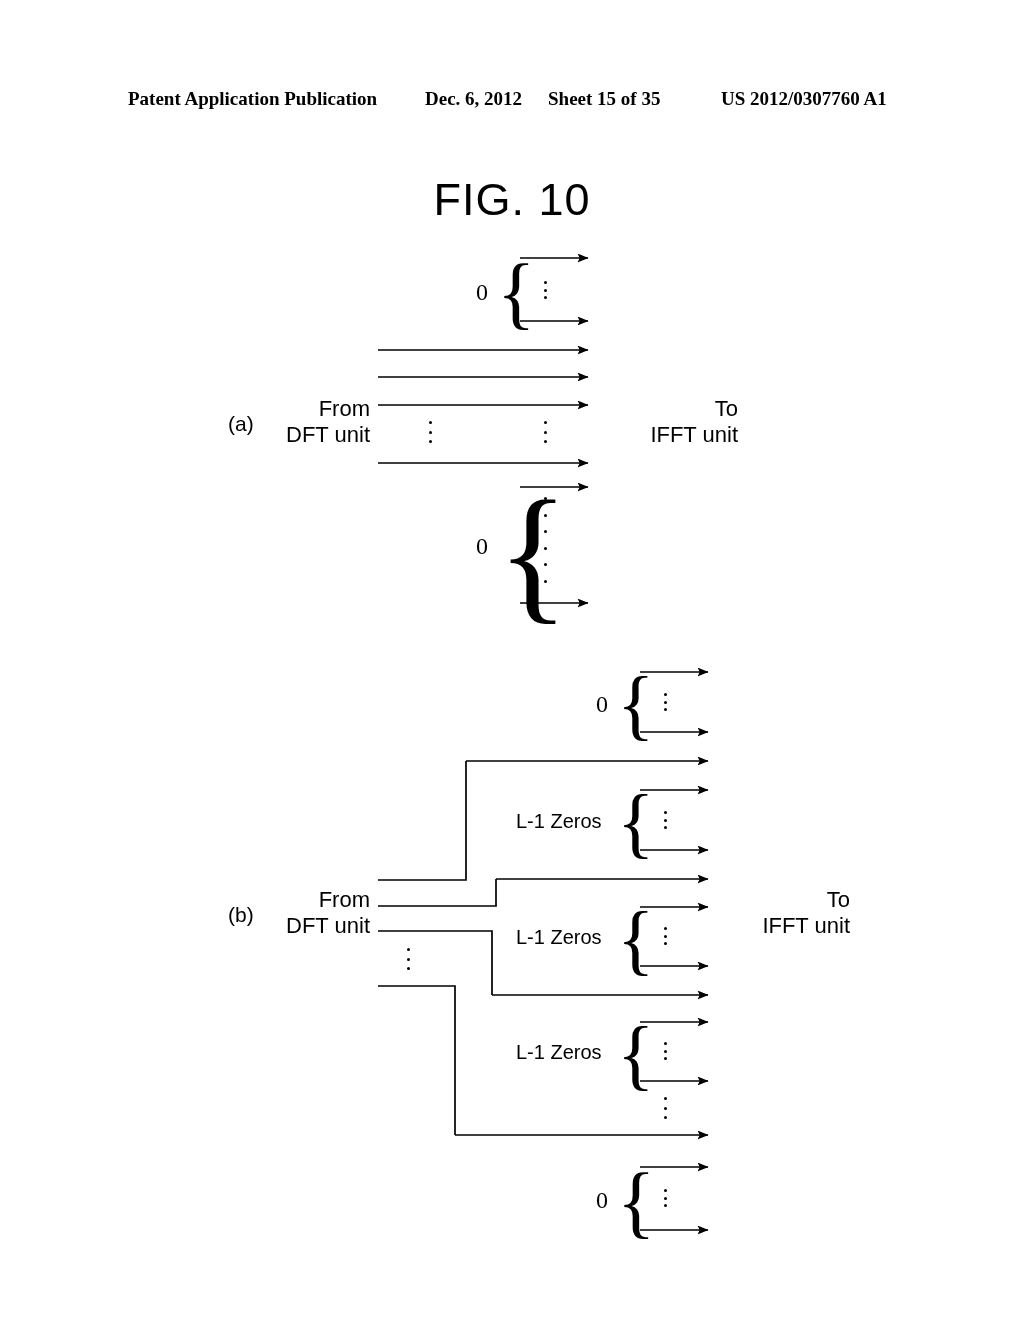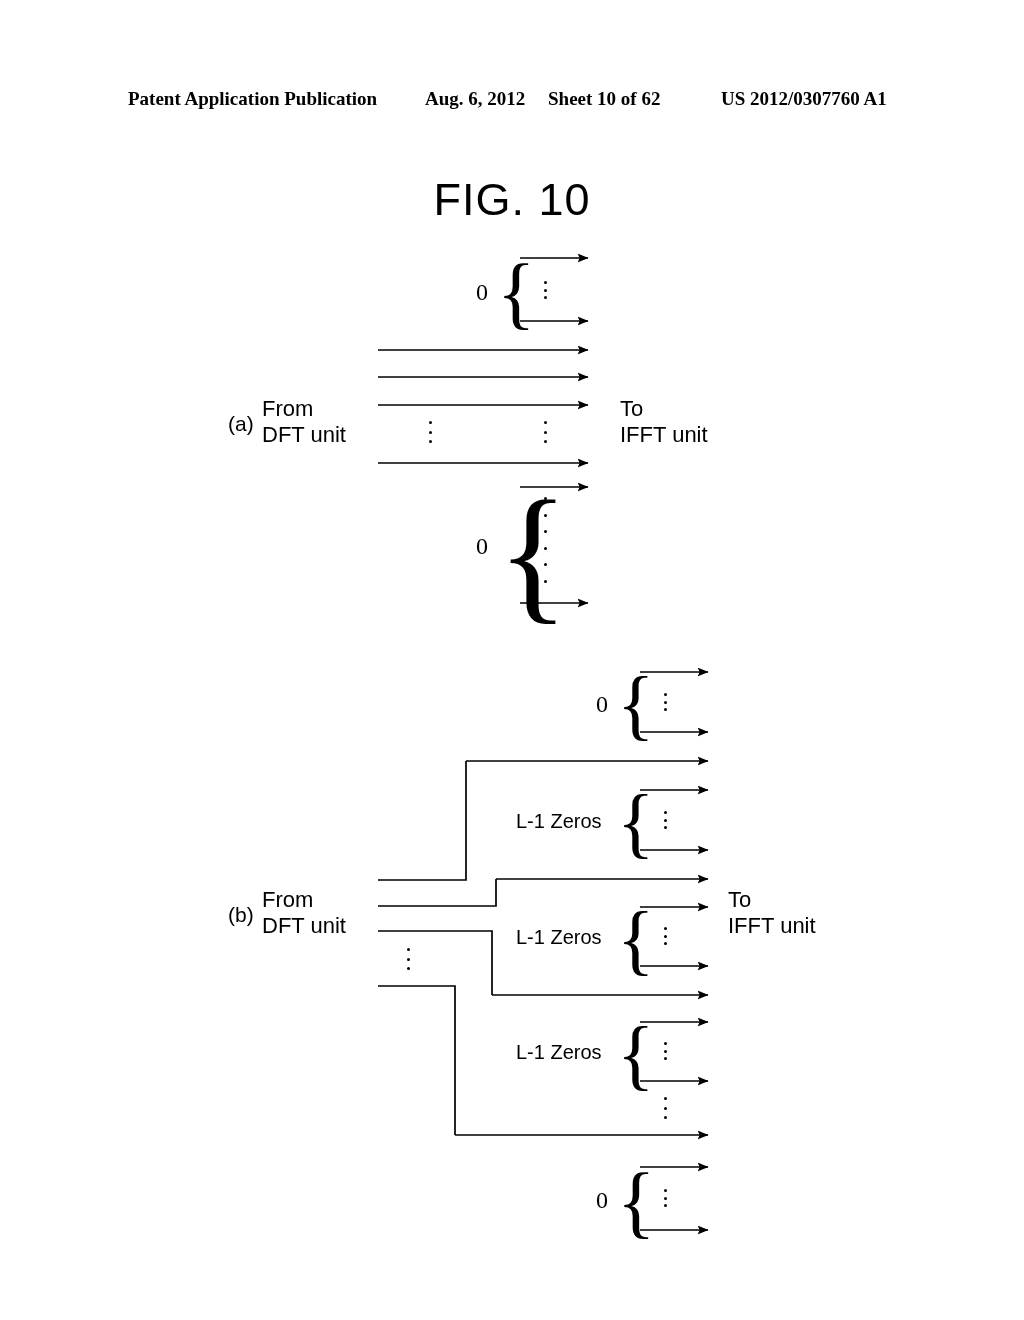--- a/index.html
+++ b/index.html
@@ -67,21 +67,21 @@
     font-family: "Liberation Sans", sans-serif;
     color: #000;
     white-space: nowrap;
     line-height: 1.18;
   }
   .lbl-panel {           
     font-size: 21px;
   }
   .lbl-endpoint {        
     font-size: 22px;
-    text-align: left;
+    text-align: right;
   }
   .lbl-zero {            
     font-size: 24px;
     font-family: "Liberation Serif", serif;
   }
   .lbl-zeros {           
     font-size: 20px;
   }
   .brace {
     position: absolute;
@@ -103,22 +103,22 @@
     height: 3px;
     background: #000;
     border-radius: 50%;
   }
 </style>
 </head>
 <body>
 
 <div id="page-header">
   <span class="hdr-item" id="hdr-pub">Patent Application Publication</span>
-  <span class="hdr-item" id="hdr-date">Aug. 6, 2012</span>
-  <span class="hdr-item" id="hdr-sheet">Sheet 10 of 62</span>
+  <span class="hdr-item" id="hdr-date">Dec. 6, 2012</span>
+  <span class="hdr-item" id="hdr-sheet">Sheet 15 of 35</span>
   <span class="hdr-item" id="hdr-number">US 2012/0307760 A1</span>
 </div>
 
 <div id="figure-title">FIG. 10</div>
 
 <svg id="diagram-layer" viewBox="0 0 1024 1320" width="1024" height="1320">
   <defs>
     <marker id="ah" markerWidth="11" markerHeight="9" refX="10.5" refY="4.5" orient="auto" markerUnits="userSpaceOnUse">
       <path d="M0,0 L11,4.5 L0,9 L2.2,4.5 Z" fill="#000"></path>
     </marker>

